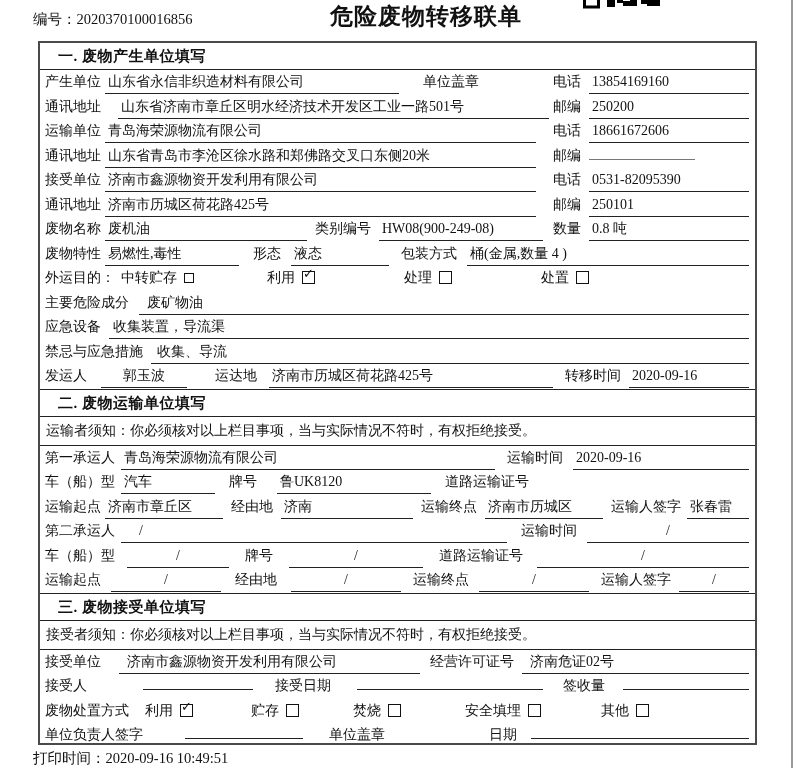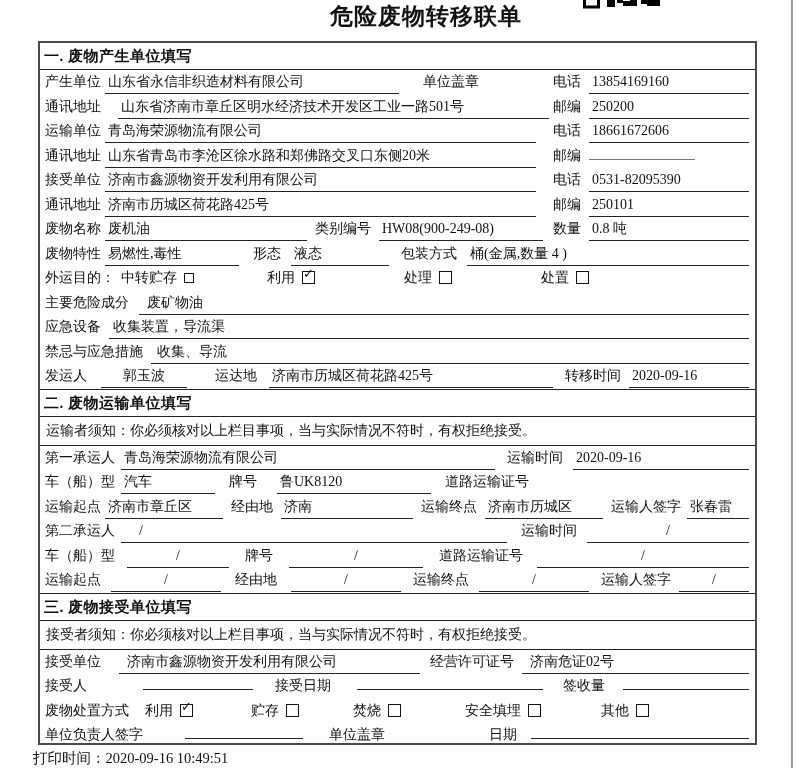--- a/index.html
+++ b/index.html
@@ -14,21 +14,21 @@
   .doc-title{position:absolute;left:330px;top:1px;font-size:23px;font-weight:bold;letter-spacing:1px;white-space:nowrap;}
   .qr{position:absolute;left:583px;top:0;}
   .right-edge{position:absolute;top:0;right:3px;width:2px;height:768px;background:#9a9a9a;}
   
   .form{
     position:absolute;left:38px;top:41px;width:719px;height:704px;
     border:2px solid #4a4a4a;box-sizing:border-box;background:#fff;
   }
   .sec-title{
     height:26px;line-height:26px;font-weight:bold;font-size:15px;
-    padding-left:4px;border-bottom:1.5px solid #222;letter-spacing:.5px;
+    padding-left:18px;border-bottom:1.5px solid #222;letter-spacing:.5px;
   }
   .section.bt{border-top:1.5px solid #222;}
   .notice-row{height:28px;line-height:28px;border-bottom:1.5px solid #222;padding-left:6px;font-size:14px;white-space:nowrap;}
   .row{display:flex;align-items:baseline;height:24.5px;padding:0 6px 0 5px;font-size:14px;line-height:23px;}
   .lbl{white-space:nowrap;}
   .u{border-bottom:1px solid #222;white-space:nowrap;padding:0 3px;min-height:1px;}
   .u.c{text-align:center;}
   .grow{flex:1;}
   .rgroup{margin-left:auto;width:196px;display:flex;align-items:baseline;}
   .rgroup .lbl{width:36px;flex:0 0 36px;}
@@ -41,20 +41,23 @@
   .box.checked::after{content:"\2713";position:absolute;top:-5px;left:0;font-size:13px;color:#111;line-height:13px;}
   .print-line{position:absolute;left:33px;top:749px;font-size:14.5px;white-space:nowrap;}
 </style>
 </head>
 <body>
 
 <div class="page">
 
   <div class="right-edge"></div>
 
+  <div class="serial">
+    <span>编号：</span><span>2020370100016856</span>
+  </div>
   <div class="doc-title">危险废物转移联单</div>
   <svg class="qr" width="78" height="9" viewBox="0 0 78 9">
     <rect x="1.5" y="-8" width="14" height="15" fill="none" stroke="#000" stroke-width="3"></rect>
     <rect x="24" y="-3" width="8" height="10" fill="#000"></rect>
     <rect x="34" y="-6" width="6" height="9" fill="#000"></rect>
     <rect x="40" y="1" width="10" height="5" fill="#000"></rect>
     <rect x="47" y="-6" width="7" height="12" fill="#000"></rect>
     <rect x="58" y="-4" width="9" height="8" fill="#000"></rect>
     <rect x="64" y="0" width="13" height="6" fill="#000"></rect>
   </svg>

